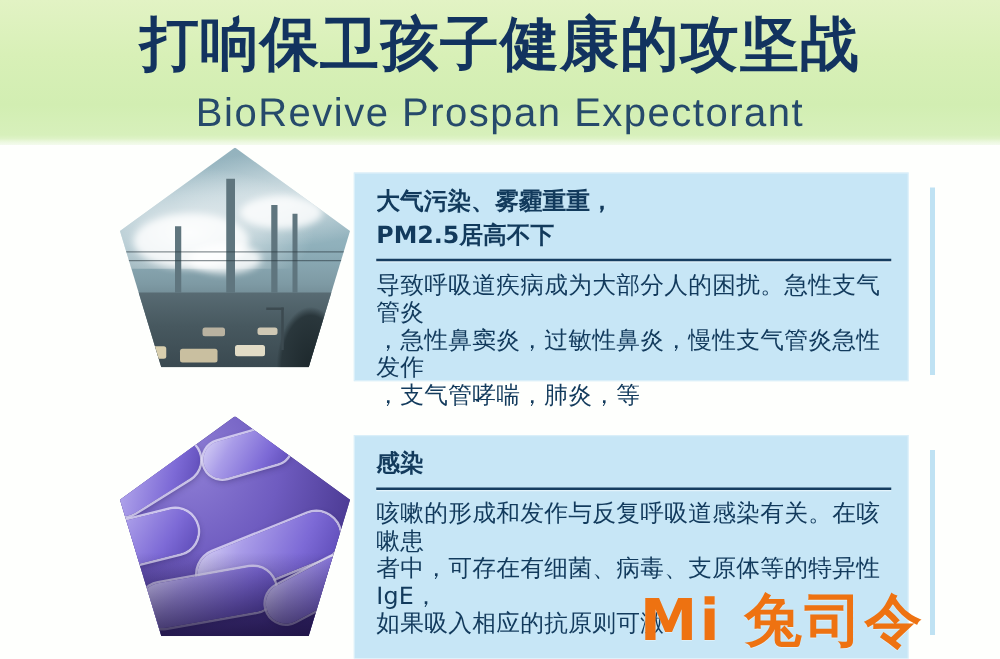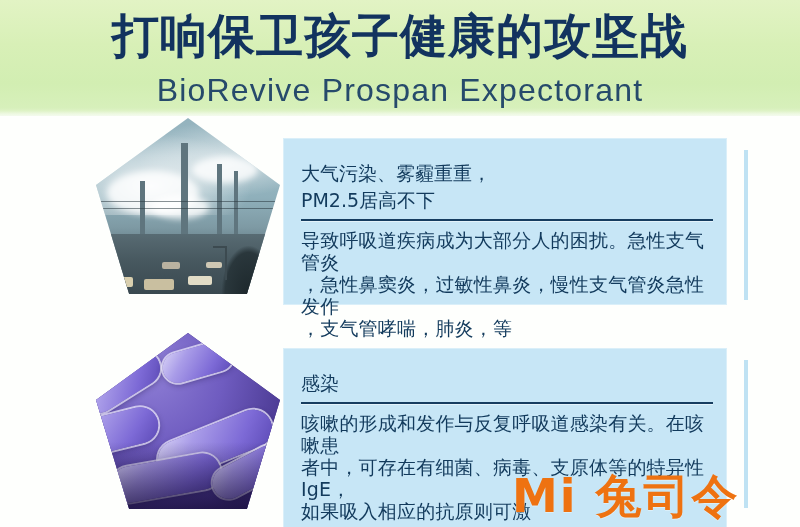--- a/index.html
+++ b/index.html
@@ -48,24 +48,23 @@
     background:#c7e6f6;
     box-shadow:0 0 0 1px rgba(255,255,255,.35) inset;
   }
   .panel.b1{left:283px;top:138px;width:444px;height:167px;}
   .panel.b2{left:283px;top:348px;width:444px;height:194px;}
 
   .panel-inner{position:absolute;left:18px;right:14px;top:10px;bottom:8px;}
 
   .heading{
     font-family:"DejaVu Sans","Liberation Sans",sans-serif;
-    font-size:19px;line-height:27px;font-weight:400;
+    font-size:19px;line-height:27px;font-weight:700;
     color:#123a5c;
     white-space:pre-line;
-    margin-top:12px;
   }
   .rule{
     height:2px;background:#163d60;margin-top:5px;margin-bottom:8px;
     box-shadow:0 1px 0 rgba(255,255,255,.5);
   }
   .body-text{
     font-family:"DejaVu Sans","Liberation Sans",sans-serif;
     font-size:19px;line-height:22px;
     color:#123a5c;
     white-space:pre-line;

